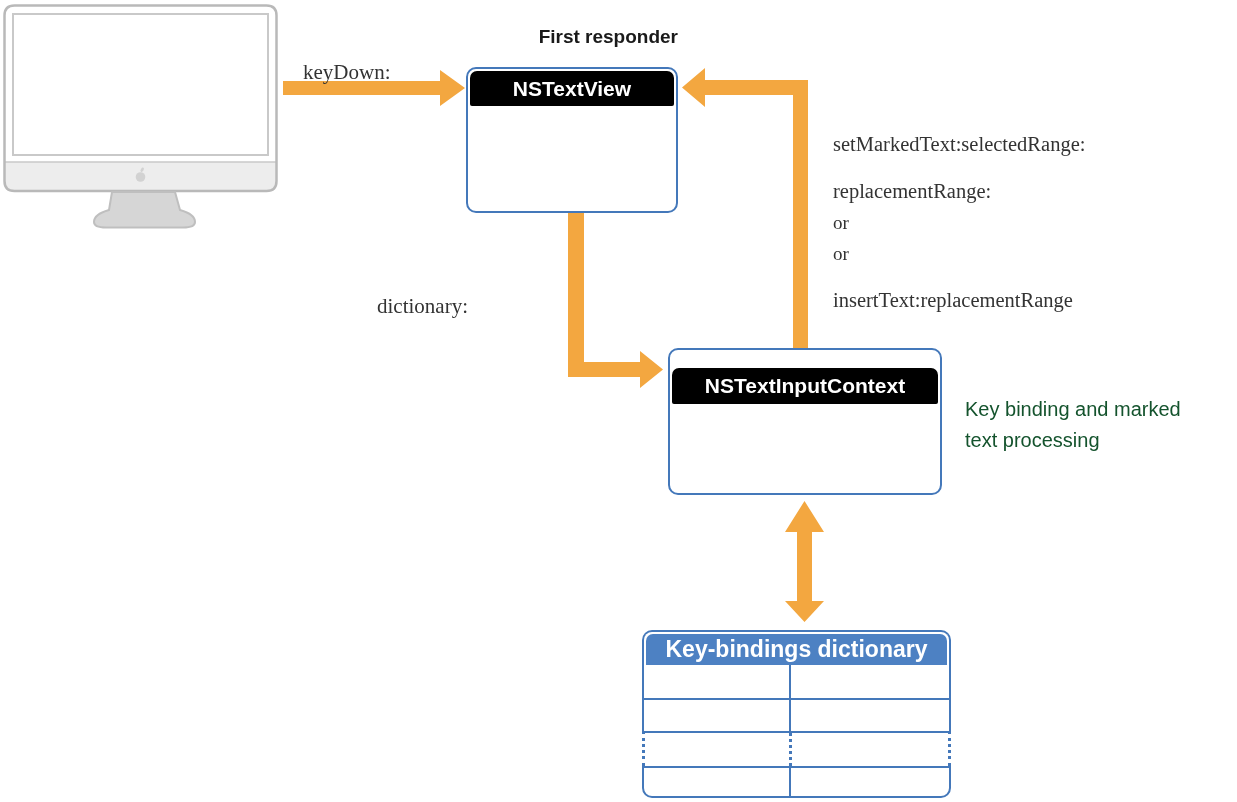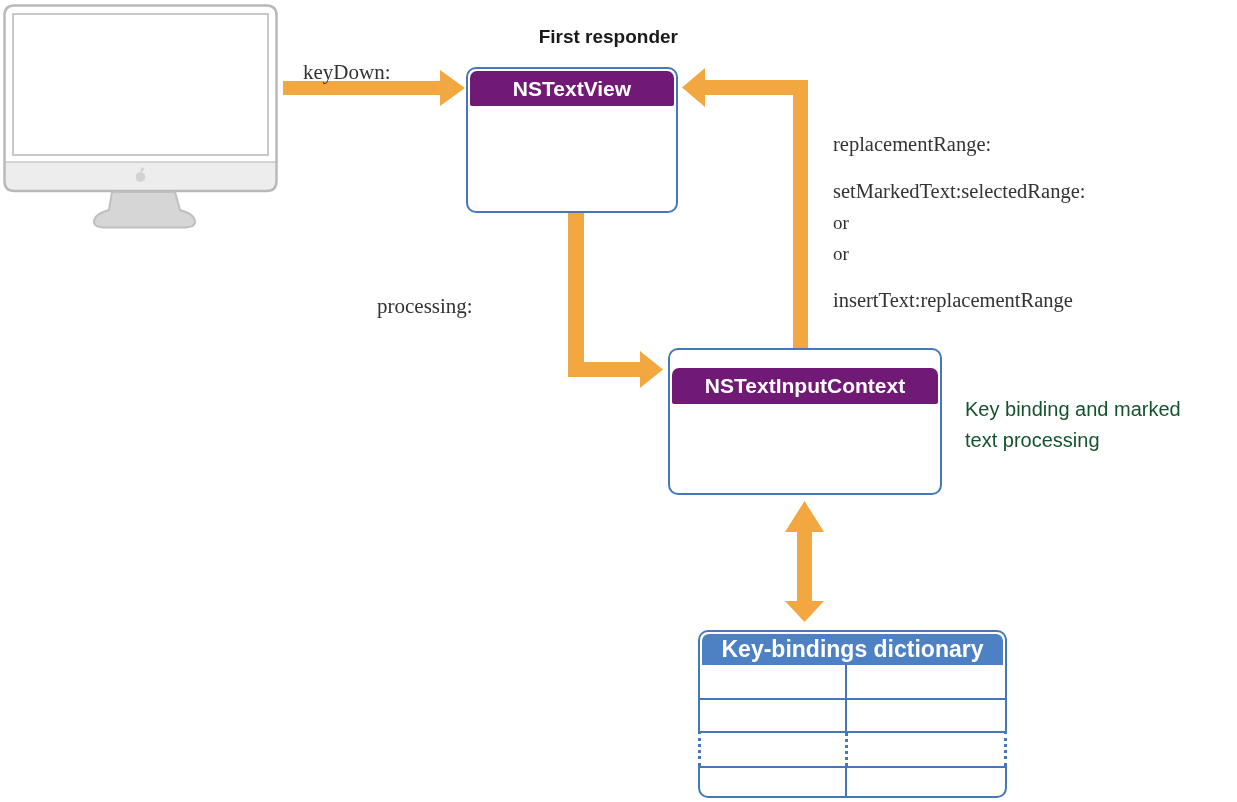--- a/index.html
+++ b/index.html
@@ -13,31 +13,31 @@
   
   #arrow-layer { left:0; top:0; z-index:1; }
 
   
   .box {
     position:absolute; z-index:2; box-sizing:border-box;
     background:#ffffff; border:2px solid #4478BA; border-radius:10px;
     padding:2px;
   }
   .box-header {
-    background:#701a75; border-radius:7px 7px 2px 2px;
+    background:#000000; border-radius:7px 7px 2px 2px;
     color:#ffffff; font-weight:bold; text-align:center;
     display:flex; align-items:center; justify-content:center;
   }
   #nstextview-box      { left:466px; top:67px;  width:212px; height:146px; }
   #nstextview-box .box-header { height:35px; font-size:21px; }
   #nstextinputcontext-box { left:668px; top:348px; width:274px; height:147px; }
   #nstextinputcontext-box .box-header { height:36px; font-size:21px;margin-top:16px; }
 
   
-  #dictionary-box { position:absolute; z-index:2; left:698px; top:630px; width:359px; }
+  #dictionary-box { position:absolute; z-index:2; left:642px; top:630px; width:359px; }
   .dict-header-wrap {
     box-sizing:border-box; width:309px;
     border:2px solid #4478BA; border-bottom:none; border-radius:10px 10px 0 0;
     padding:2px 2px 0 2px; background:#ffffff;
   }
   .dict-header {
     height:31px; background:#4D81C3; border-radius:7px 7px 0 0;
     color:#ffffff; font-weight:bold; font-size:23px; letter-spacing:0px;
     display:flex; align-items:center; justify-content:center;
   }
@@ -106,25 +106,25 @@
 
   <polygon fill="#F3A740" points="793,348 793,95 705,95 705,107 682,87.5 705,68 705,80 808,80 808,348"></polygon>
 
   <polygon fill="#F3A740" points="804.5,501 824,532 812,532 812,601 824,601 804.5,622 785,601 797,601 797,532 785,532"></polygon>
 </svg>
 
 <div class="abs" id="first-responder-label">First responder</div>
 
 <div class="abs mono" id="keydown-label">keyDown:</div>
 
-<div class="abs mono" id="handleevent-label">processing:</div>
+<div class="abs mono" id="handleevent-label">dictionary:</div>
 
 <div class="abs" id="callback-method-lines">
+  <div class="line mono">setMarkedText:selectedRange:</div>
   <div class="line mono">replacementRange:</div>
-  <div class="line mono">setMarkedText:selectedRange:</div>
   <div class="line sans">or</div>
   <div class="line sans">or</div>
   <div class="line mono">insertText:replacementRange</div>
 </div>
 
 <div class="abs" id="context-note-label">Key binding and marked text processing</div>
 
 <div class="box" id="nstextview-box">
   <div class="box-header">
     <span>NSTextView</span>

